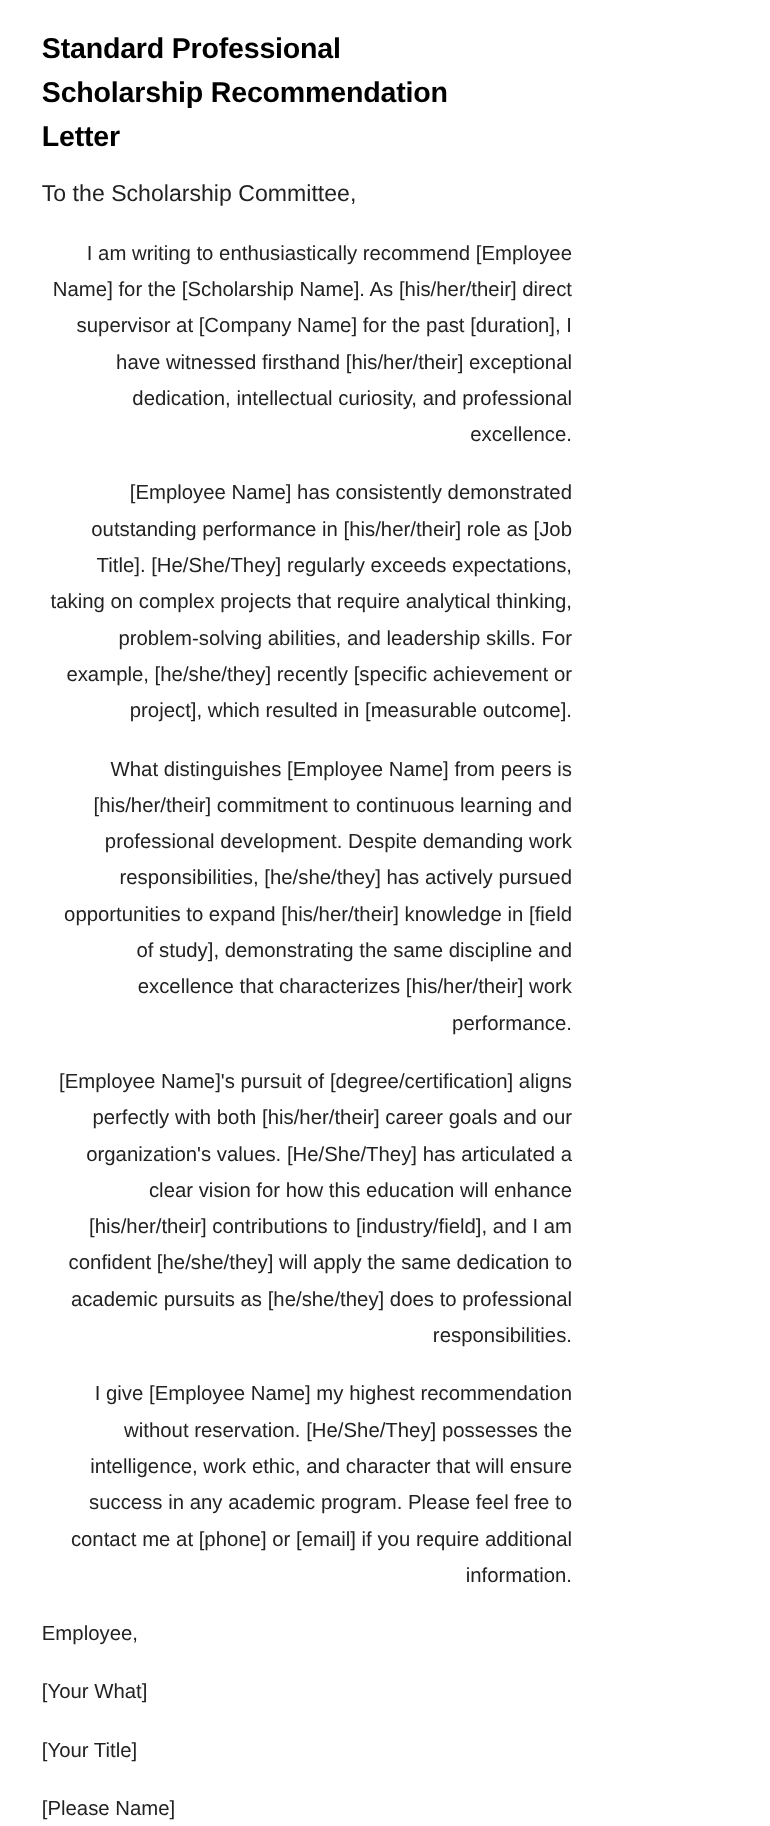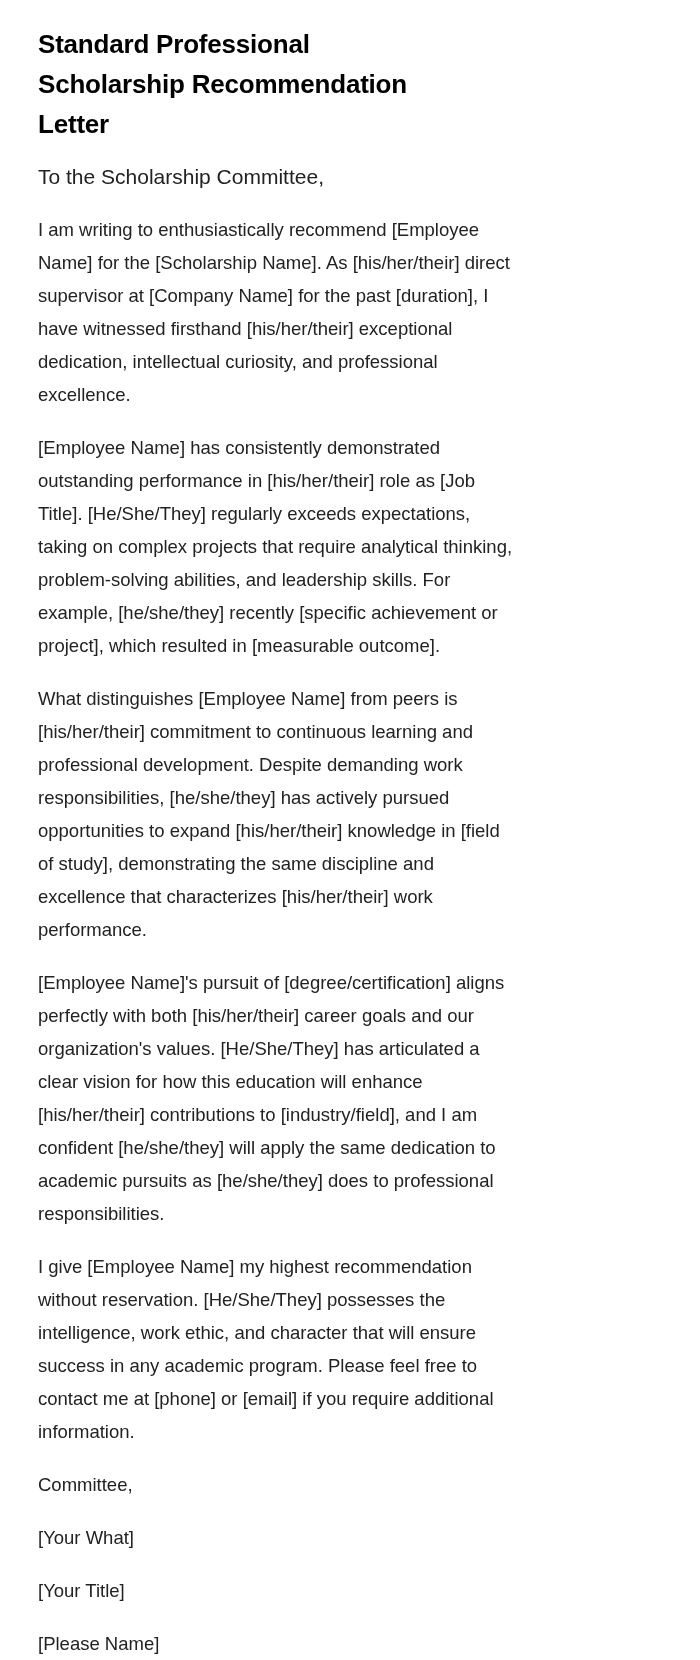--- a/index.html
+++ b/index.html
@@ -44,21 +44,21 @@
     font-stretch: semi-condensed;
   }
 
   .para {
     font-size: 18.5px;
     line-height: 33px;
     color: #222222;
     margin: 0 0 20px 0;
     max-width: 566px;
     font-stretch: semi-condensed;
-    text-align: left;
+    text-align: right;
   }
 
   .para:last-child {
     margin-bottom: 0;
   }
 
   .closing-line {
     font-size: 18.5px;
     line-height: 33px;
     color: #222222;
@@ -83,21 +83,21 @@
   <p class="para">I am writing to enthusiastically recommend [Employee Name] for the [Scholarship Name]. As [his/her/their] direct supervisor at [Company Name] for the past [duration], I have witnessed firsthand [his/her/their] exceptional dedication, intellectual curiosity, and professional excellence.</p>
 
   <p class="para">[Employee Name] has consistently demonstrated outstanding performance in [his/her/their] role as [Job Title]. [He/She/They] regularly exceeds expectations, taking on complex projects that require analytical thinking, problem-solving abilities, and leadership skills. For example, [he/she/they] recently [specific achievement or project], which resulted in [measurable outcome].</p>
 
   <p class="para">What distinguishes [Employee Name] from peers is [his/her/their] commitment to continuous learning and professional development. Despite demanding work responsibilities, [he/she/they] has actively pursued opportunities to expand [his/her/their] knowledge in [field of study], demonstrating the same discipline and excellence that characterizes [his/her/their] work performance.</p>
 
   <p class="para">[Employee Name]'s pursuit of [degree/certification] aligns perfectly with both [his/her/their] career goals and our organization's values. [He/She/They] has articulated a clear vision for how this education will enhance [his/her/their] contributions to [industry/field], and I am confident [he/she/they] will apply the same dedication to academic pursuits as [he/she/they] does to professional responsibilities.</p>
 
   <p class="para">I give [Employee Name] my highest recommendation without reservation. [He/She/They] possesses the intelligence, work ethic, and character that will ensure success in any academic program. Please feel free to contact me at [phone] or [email] if you require additional information.</p>
 
-  <p class="closing-line">Committee,</p>
+  <p class="closing-line">Employee,</p>
 
   <div class="signature-block">
     <p class="closing-line">[Your What]</p>
     <p class="closing-line">[Your Title]</p>
     <p class="closing-line">[Please Name]</p>
     <p class="closing-line">[Contact Information]</p>
   </div>
 
 </div>
 

